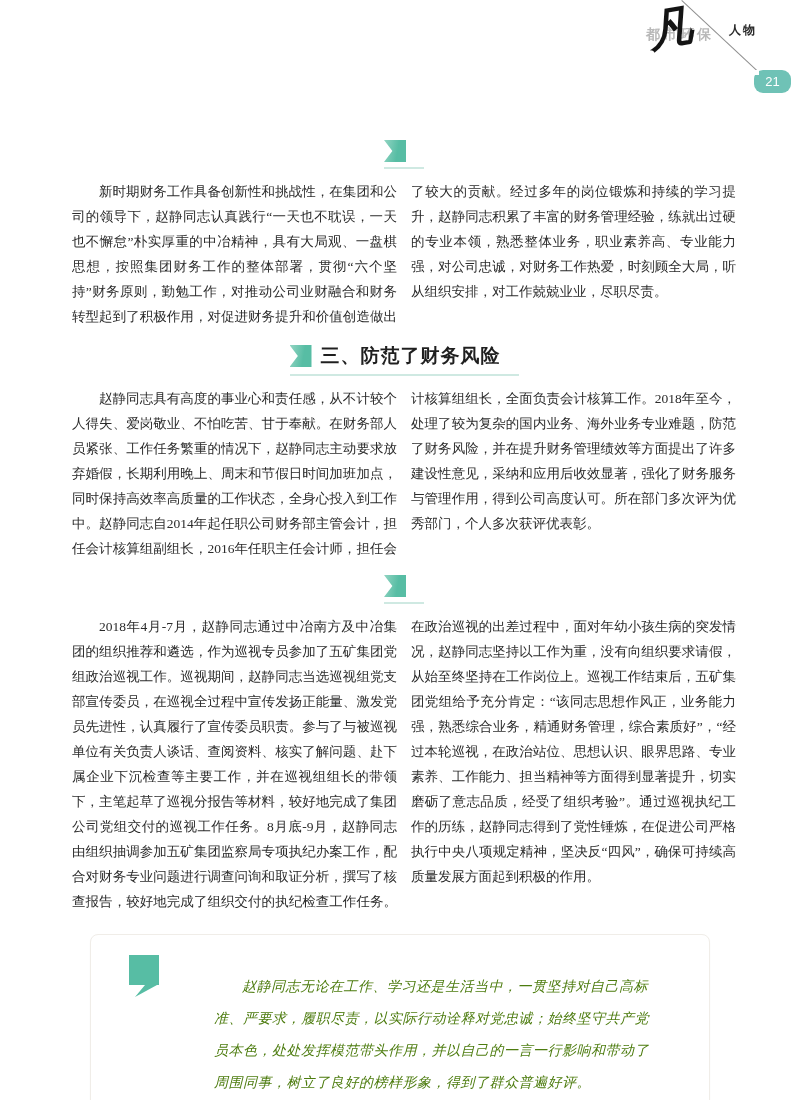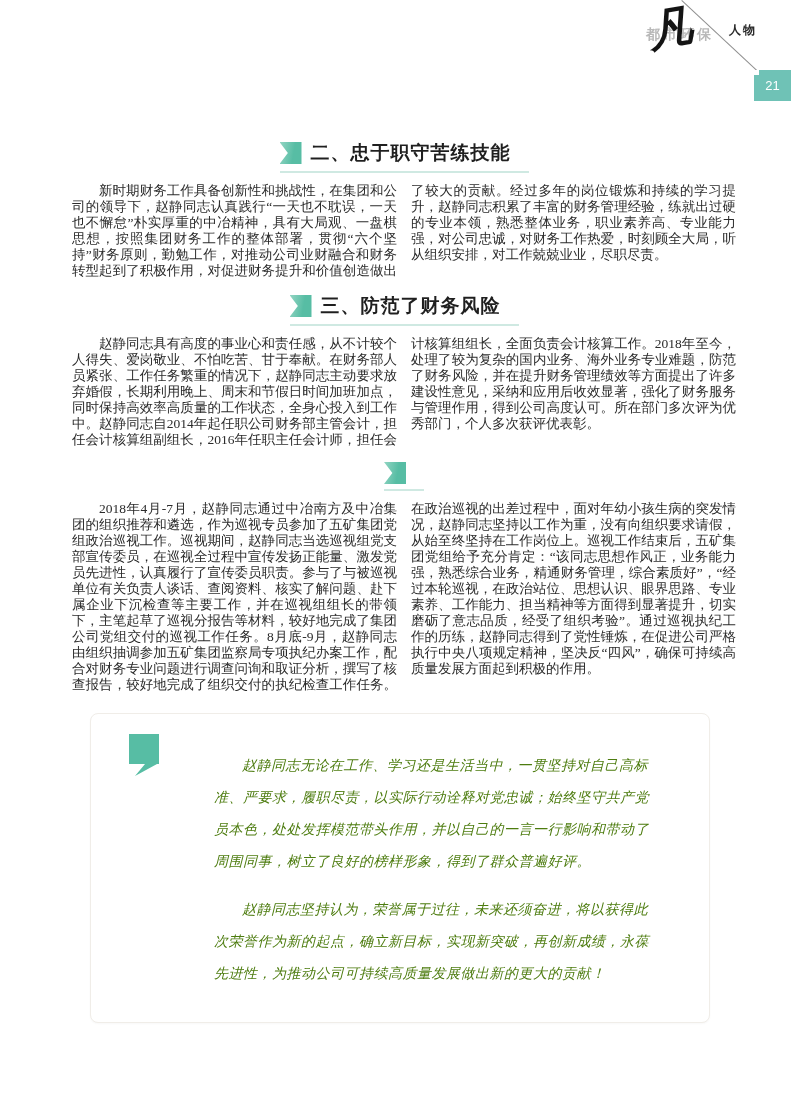--- a/index.html
+++ b/index.html
@@ -23,23 +23,23 @@
   }
   .header-line {
     position:absolute; top:0px; left:682px; width:103px; height:0;
     border-top:1px solid #8f8f8f; transform-origin:0 0; transform:rotate(43deg);
   }
   .column-label {
     position:absolute; top:22px; left:729px;
     font-size:12px; font-weight:bold; color:#2a2a2a; letter-spacing:2px;
   }
   .page-number {
-    position:absolute; top:70px; left:754px; width:37px; height:31px;
+    position:absolute; top:70px; left:754px; width:37px; height:23px;
     background:#6fc2b6; color:#ffffff; font-size:13px;
-    display:flex; align-items:center; justify-content:center;
+    display:flex; align-items:center; justify-content:center;border-radius:9px;
   }
   .page-number::before {
     content:""; position:absolute; left:0; top:0; width:5px; height:5px; background:#ffffff;
   }
 
   
   .content { position:absolute; top:140px; left:72px; width:664px; }
 
   .section-heading { display:flex; justify-content:center; }
   .heading-box {
@@ -51,21 +51,21 @@
     background:linear-gradient(100deg,#93d5c3 0%,#57bda4 60%);
     clip-path:polygon(0 0,100% 0,100% 100%,0 100%,38% 50%);
   }
   .heading-title {
     font-size:19px; font-weight:bold; color:#1f1f1f; letter-spacing:1px;
   }
 
   .section-body {
     margin:10px 0 14px; column-count:2; column-gap:14px;
     font-family:"Liberation Serif","DejaVu Serif",serif;
-    font-size:13.5px; line-height:16px; color:#2b2b2b; text-align:justify;
+    font-size:13.5px; line-height:25px; color:#2b2b2b; text-align:justify;
   }
   .section-body p { margin:0; text-indent:2em; }
 
   
   .quote-card {
     position:relative; width:620px; margin:20px 0 0 18px;
     background:#ffffff; border:1px solid #f0ede8; border-radius:8px;
     padding:20px 36px 16px 107px; min-height:175px;
     box-shadow:0 1px 2px rgba(0,0,0,0.03);
   }
@@ -85,21 +85,20 @@
   <div class="calligraphy">凡</div>
   <div class="header-line"></div>
   <div class="column-label">人物</div>
   <div class="page-number">21</div>
 
   <div class="content">
 
     <div class="section-heading">
       <div class="heading-box">
         <span class="marker"></span>
-        <span class="heading-title">二、忠于职守苦练技能</span>
       </div>
     </div>
     <div class="section-body">
       <p>新时期财务工作具备创新性和挑战性，在集团和公司的领导下，赵静同志认真践行“一天也不耽误，一天也不懈怠”朴实厚重的中冶精神，具有大局观、一盘棋思想，按照集团财务工作的整体部署，贯彻“六个坚持”财务原则，勤勉工作，对推动公司业财融合和财务转型起到了积极作用，对促进财务提升和价值创造做出了较大的贡献。经过多年的岗位锻炼和持续的学习提升，赵静同志积累了丰富的财务管理经验，练就出过硬的专业本领，熟悉整体业务，职业素养高、专业能力强，对公司忠诚，对财务工作热爱，时刻顾全大局，听从组织安排，对工作兢兢业业，尽职尽责。</p>
     </div>
 
     <div class="section-heading">
       <div class="heading-box">
         <span class="marker"></span>
         <span class="heading-title">三、防范了财务风险</span>

